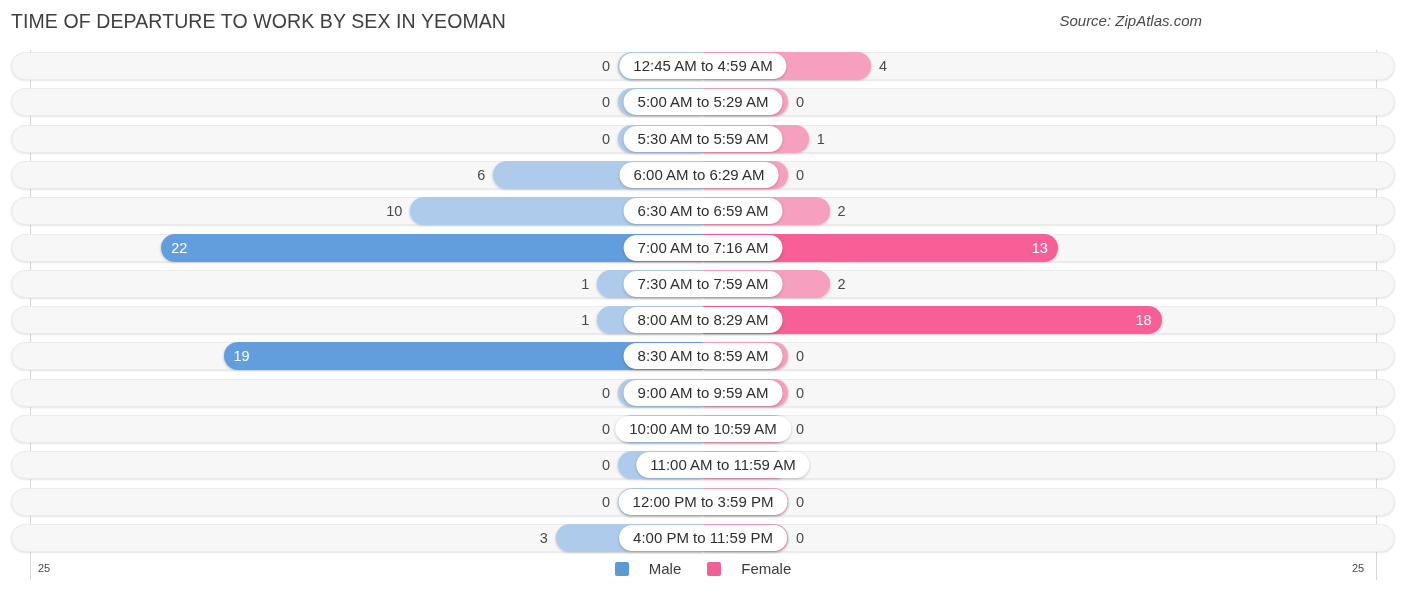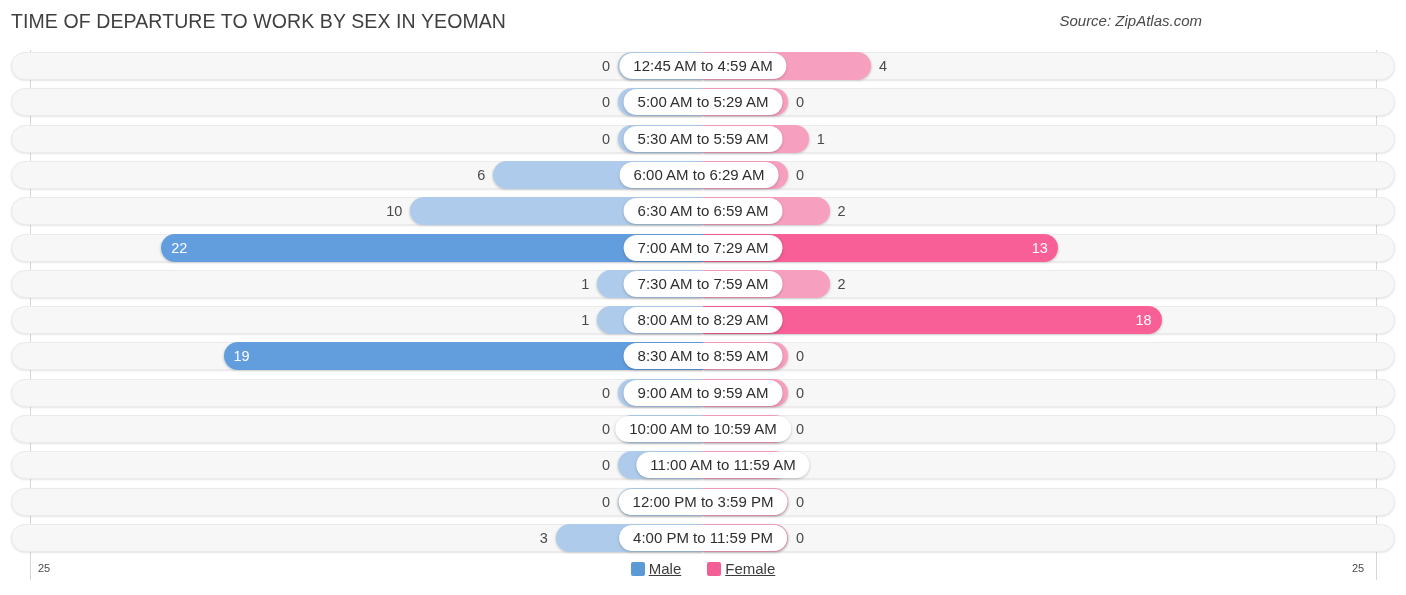--- a/index.html
+++ b/index.html
@@ -158,22 +158,21 @@
     top: 6px;
     width: 1406px;
     display: flex;
     justify-content: center;
     align-items: center;
     gap: 26px;
   }
   .legend-item {
     display: flex;
     align-items: center;
-    gap: 4px;
-    text-decoration: underline;
+    gap: 20px;
   }
   .legend-swatch {
     width: 14px;
     height: 14px;
     border-radius: 2px;
   }
   .legend-label {
     font-size: 15px;
     color: #3c3c3c;
   }
@@ -229,21 +228,21 @@
       <div class="val male-side outside" style="left: 351.4px; width: 40px;">10</div>
       <div class="val female-side outside" style="left: 826.52px; width: 40px;">2</div>
       <div class="cat-pill" style="left: 692px;">6:30 AM to 6:59 AM</div>
     </div>
     <div class="row" style="top: 183.5px;">
       <div class="track"></div>
       <div class="bar male" style="left: 150.28px; width: 541.72px; background: rgb(98, 158, 222);"></div>
       <div class="bar female" style="left: 692px; width: 354.88px; background: rgb(247, 95, 150);"></div>
       <div class="val male-side inside" style="left: 160.28px; width: 40px; text-align: left;">22</div>
       <div class="val female-side inside" style="left: 996.88px; width: 40px; text-align: right;">13</div>
-      <div class="cat-pill" style="left: 692px;">7:00 AM to 7:29 AM</div>
+      <div class="cat-pill" style="left: 692px;">7:00 AM to 7:16 AM</div>
     </div>
     <div class="row" style="top: 219.8px;">
       <div class="track"></div>
       <div class="bar male" style="left: 586.24px; width: 105.76px; background: rgb(174, 203, 235);"></div>
       <div class="bar female" style="left: 692px; width: 126.52px; background: rgb(247, 159, 191);"></div>
       <div class="val male-side outside" style="left: 538.24px; width: 40px;">1</div>
       <div class="val female-side outside" style="left: 826.52px; width: 40px;">2</div>
       <div class="cat-pill" style="left: 692px;">7:30 AM to 7:59 AM</div>
     </div>
     <div class="row" style="top: 256.1px;">

